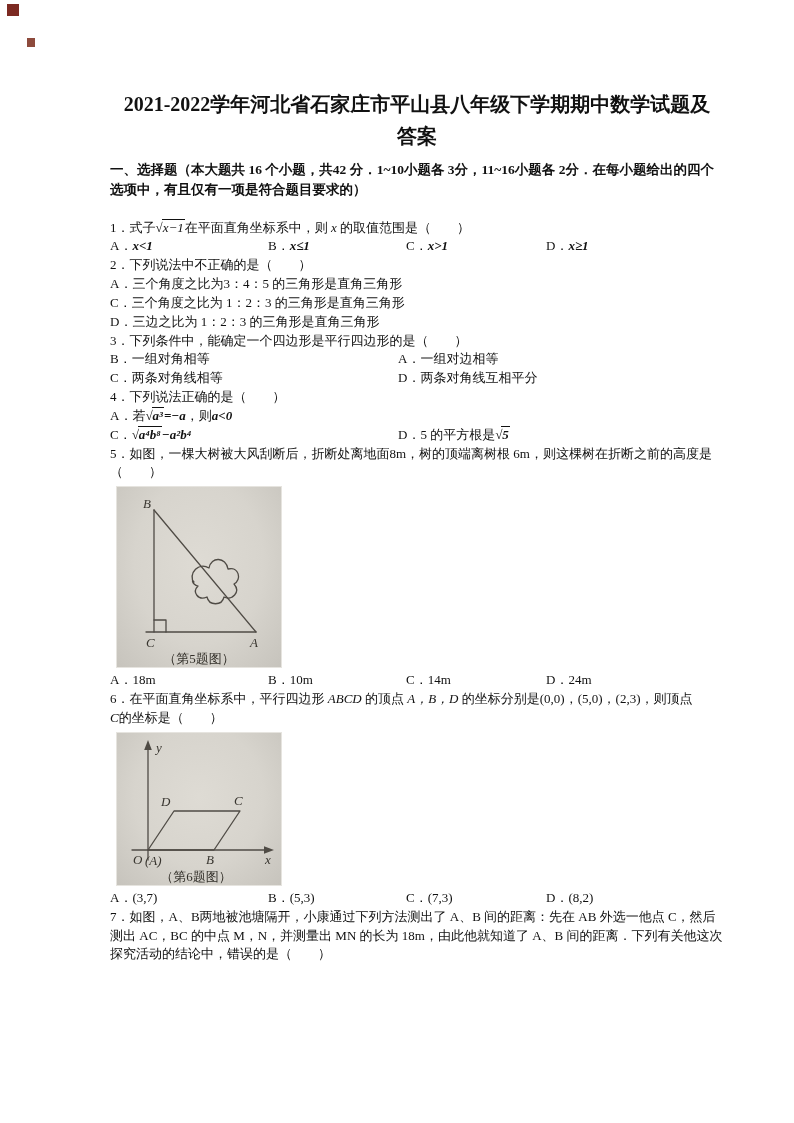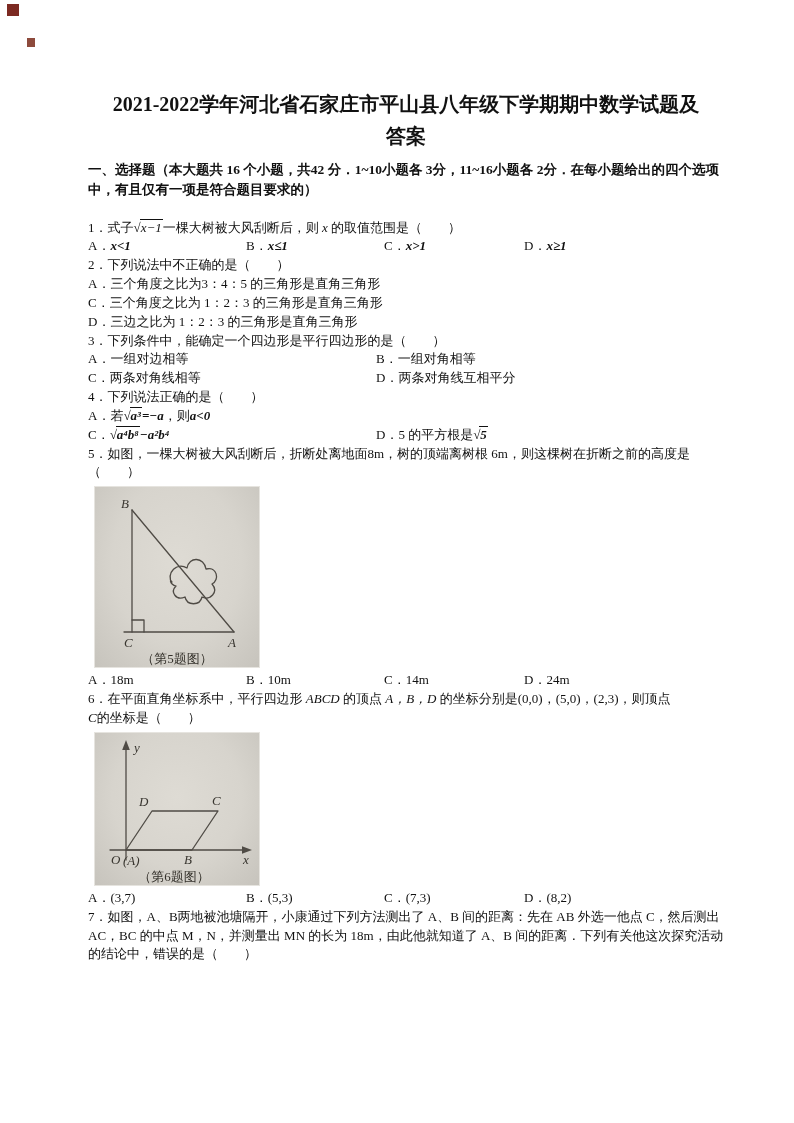--- a/index.html
+++ b/index.html
@@ -1,18 +1,18 @@
 <!DOCTYPE html>
 <html><head>
 <meta charset="utf-8">
 <style>
   html,body{margin:0;padding:0;}
   body{width:794px;height:1123px;background:#ffffff;position:relative;
        font-family:"Liberation Serif","DejaVu Serif",serif;color:#111;}
-  .page{position:absolute;inset:0;padding:88px 70px 0 88px;}
+  .page{position:absolute;inset:0;padding:88px 70px 0 110px;}
   .art{position:absolute;}
   .art1{left:7px;top:4px;width:12px;height:12px;background:#7c2a22;}
   .art2{left:27px;top:38px;width:8px;height:9px;background:#8d4a3c;}
   .title{font-size:20px;font-weight:700;text-align:center;line-height:1.6;margin-bottom:8px;}
   .heading{font-size:13.5px;font-weight:700;line-height:1.5;margin-bottom:18px;}
   .q{font-size:13px;line-height:1.45;}
   .opts4{display:grid;grid-template-columns:158px 138px 140px auto;}
   .opts2{display:grid;grid-template-columns:288px auto;}
   .bm{font-weight:700;font-style:italic;}
   .b{font-weight:400;}
@@ -39,42 +39,42 @@
 
   <div class="title">
     <span>2021-2022学年河北省石家庄市平山县八年级下学期期中数学试题及</span><br>
     <span>答案</span>
   </div>
 
   <div class="heading">一、选择题（本大题共 16 个小题，共42 分．1~10小题各 3分，11~16小题各 2分．在每小题给出的四个选项中，有且仅有一项是符合题目要求的）</div>
 
   <div class="q">
     <div>
-      <span>1．式子</span><span class="sq"><span class="r">√</span><span class="v it">x−1</span></span><span>一棵大树被大风刮断后，则 </span><span class="it">x</span><span> 的取值范围是（　　）</span>
+      <span>1．式子</span><span class="sq"><span class="r">√</span><span class="v it">x−1</span></span><span>在平面直角坐标系中，则 </span><span class="it">x</span><span> 的取值范围是（　　）</span>
     </div>
     <div class="opts4">
       <span><span>A．</span><span class="bm">x&lt;1</span></span>
       <span><span>B．</span><span class="bm">x≤1</span></span>
       <span><span>C．</span><span class="bm">x&gt;1</span></span>
       <span><span>D．</span><span class="bm">x≥1</span></span>
     </div>
   </div>
 
   <div class="q">
     <div>2．下列说法中不正确的是（　　）</div>
     <div>A．三个角度之比为3：4：5 的三角形是直角三角形</div>
     <div>C．三个角度之比为 1：2：3 的三角形是直角三角形</div>
     <div>D．三边之比为 1：2：3 的三角形是直角三角形</div>
   </div>
 
   <div class="q">
     <div>3．下列条件中，能确定一个四边形是平行四边形的是（　　）</div>
     <div class="opts2">
+      <span>B．一组对角相等</span>
       <span>A．一组对边相等</span>
-      <span>B．一组对角相等</span>
     </div>
     <div class="opts2">
       <span>C．两条对角线相等</span>
       <span>D．两条对角线互相平分</span>
     </div>
   </div>
 
   <div class="q">
     <div>4．下列说法正确的是（　　）</div>
     <div class="opts2">

